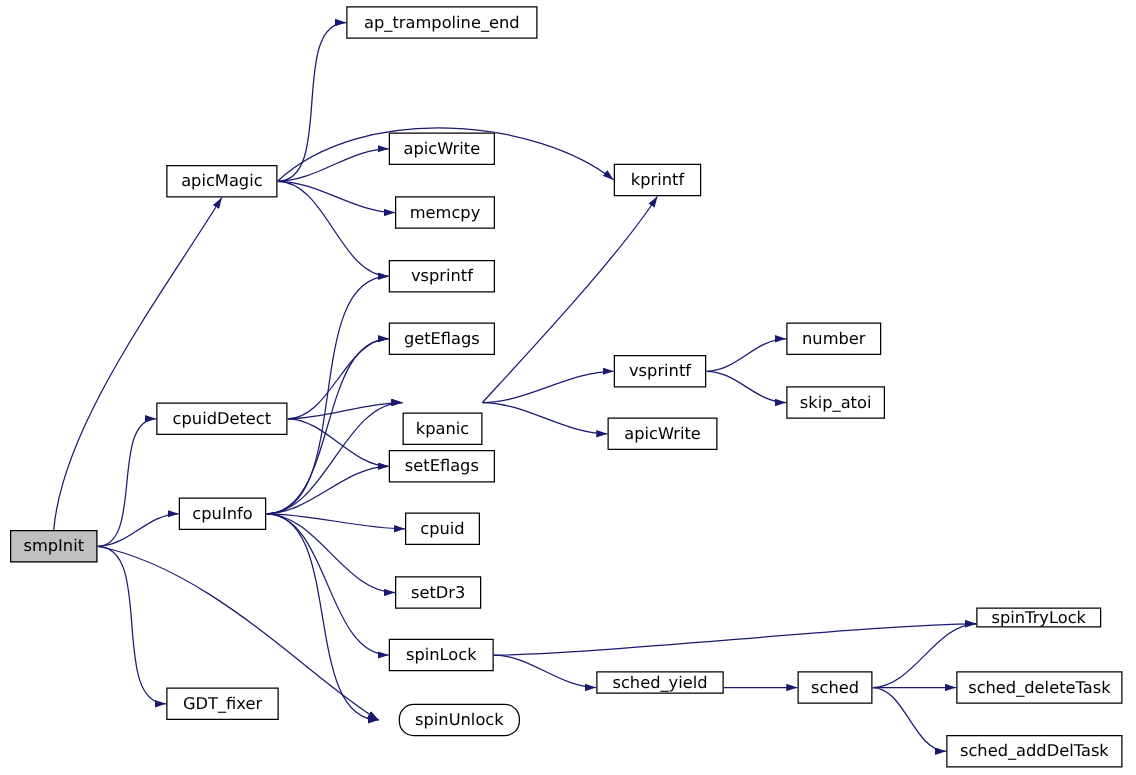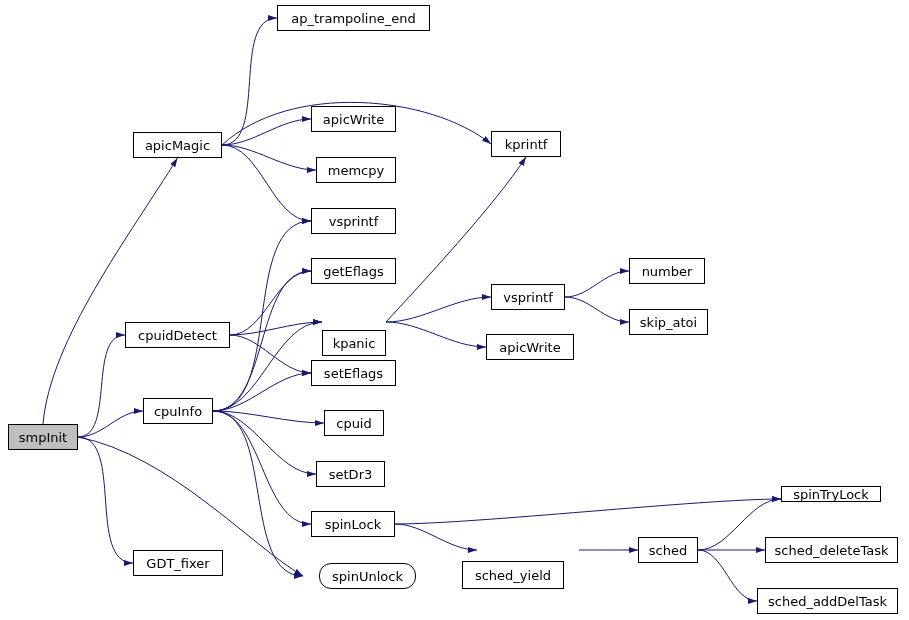--- a/index.html
+++ b/index.html
@@ -100,21 +100,21 @@
       <div class="node" style="left: 491px; top: 284px; width: 74px; height: 26px;">vsprintf</div>
       <div class="node" style="left: 629px; top: 258px; width: 76px; height: 26px;">number</div>
       <div class="node" style="left: 629px; top: 309px; width: 79px; height: 26px;">skip_atoi</div>
       <div class="node" style="left: 486px; top: 334px; width: 88px; height: 26px;">apicWrite</div>
       <div class="node" style="left: 125px; top: 322px; width: 105px; height: 26px;">cpuidDetect</div>
       <div class="node" style="left: 311px; top: 360px; width: 85px; height: 26px;">setEflags</div>
       <div class="node" style="left: 143px; top: 398px; width: 70px; height: 26px;">cpuInfo</div>
       <div class="node" style="left: 324px; top: 410px; width: 60px; height: 26px;">cpuid</div>
       <div class="node" style="left: 316px; top: 461px; width: 69px; height: 26px;">setDr3</div>
       <div class="node" style="left: 311px; top: 511px; width: 84px; height: 26px;">spinLock</div>
-      <div class="node" style="left: 462px; top: 537px; width: 102px; height: 28px; margin-top: 24px;">sched_yield</div>
+      <div class="node" style="left: 477px; top: 537px; width: 102px; height: 18px;">sched_yield</div>
       <div class="node" style="left: 638px; top: 537px; width: 60px; height: 26px;">sched</div>
       <div class="node" style="left: 781px; top: 486px; width: 100px; height: 16px;">spinTryLock</div>
       <div class="node" style="left: 765px; top: 537px; width: 133px; height: 26px;">sched_deleteTask</div>
       <div class="node" style="left: 757px; top: 588px; width: 141px; height: 26px;">sched_addDelTask</div>
       <div class="node" style="left: 133px; top: 550px; width: 90px; height: 26px;">GDT_fixer</div>
       <div class="node" style="left: 319px; top: 563px; width: 97px; height: 26px; border-radius: 12px;">spinUnlock</div>
     </div>
 </div>
 
 </body></html>

